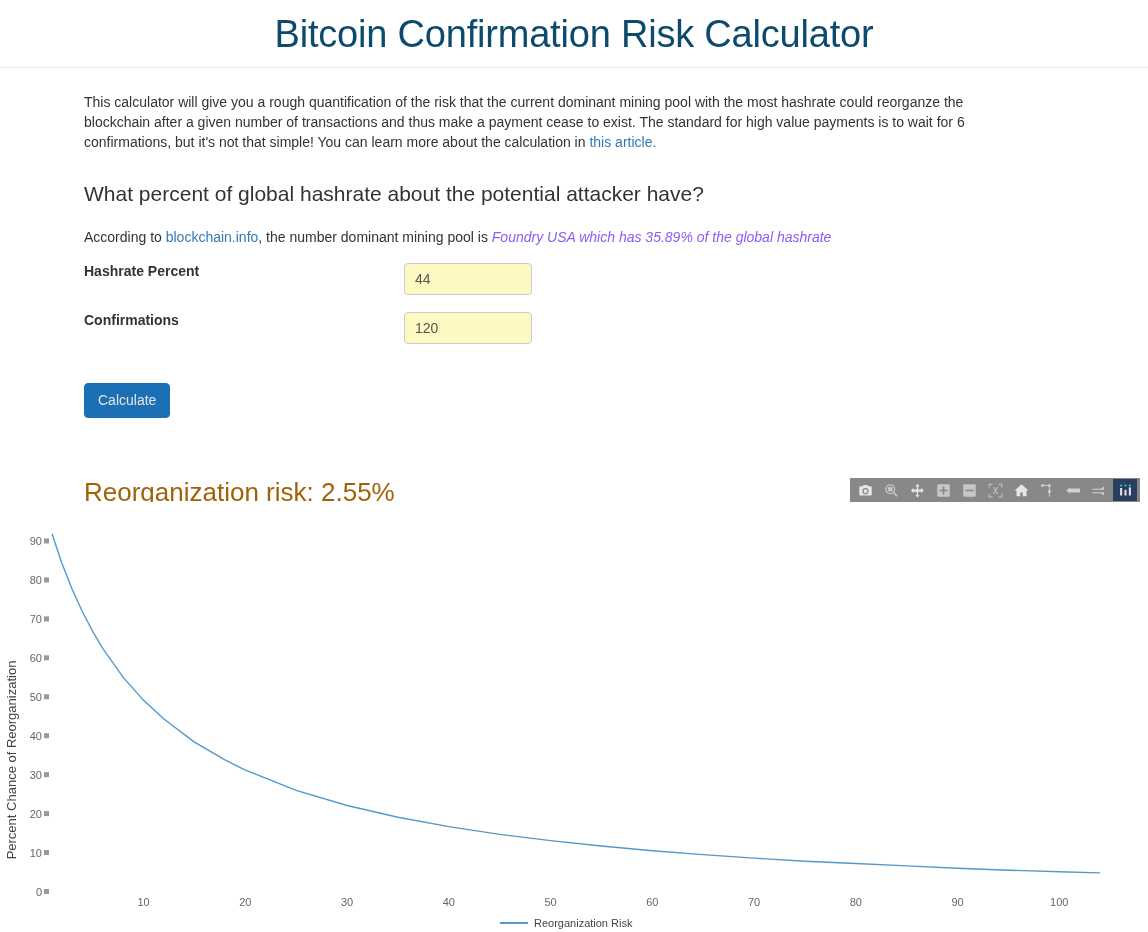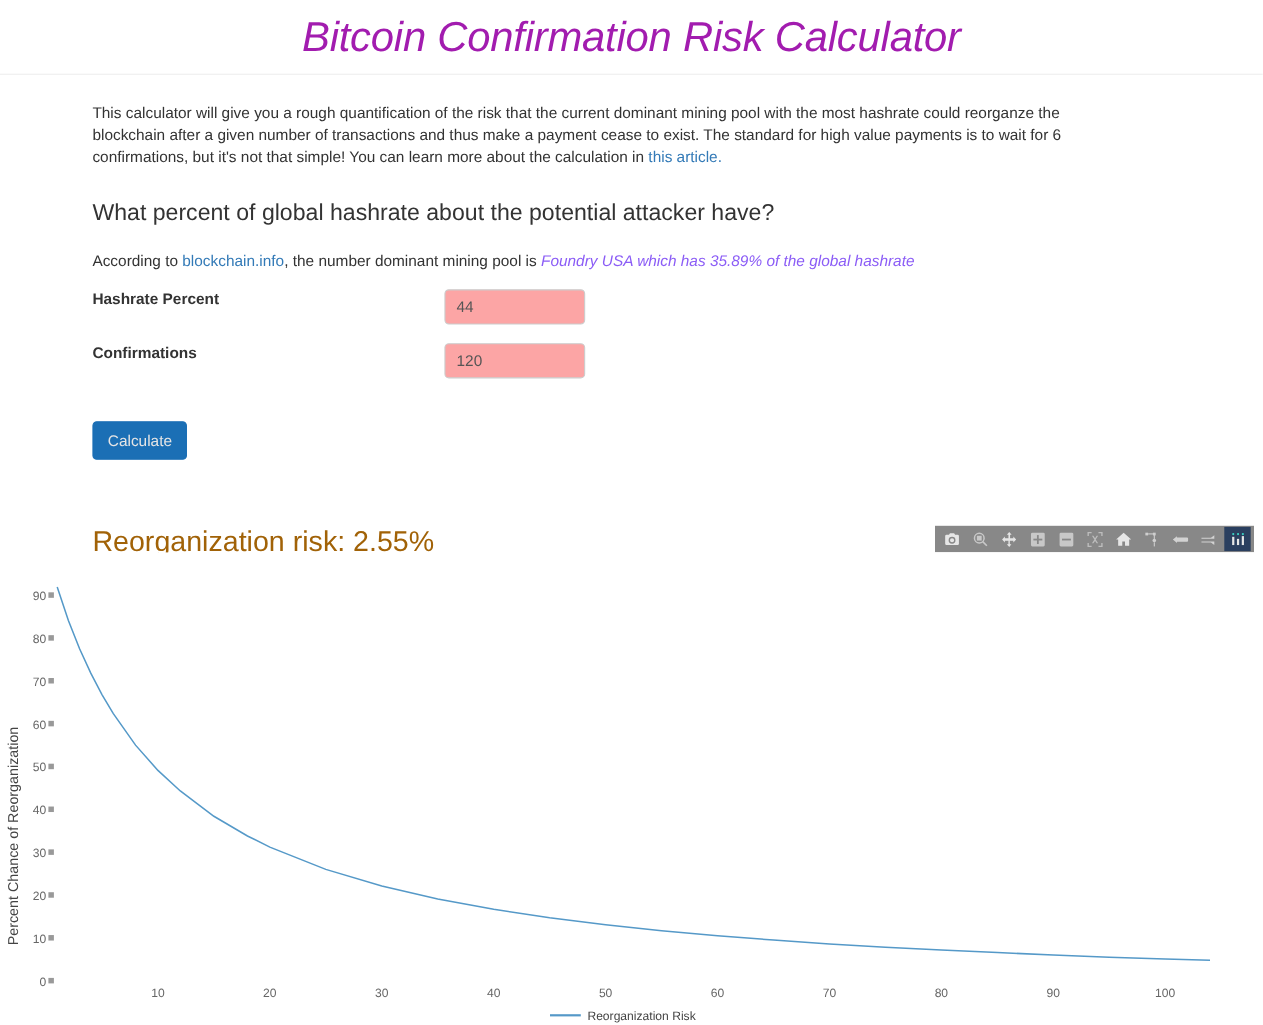--- a/index.html
+++ b/index.html
@@ -21,25 +21,24 @@
     height: 68px;
     box-sizing: border-box;
     border-bottom: 1px solid #eeeeee;
     display: flex;
     align-items: center;
     justify-content: center;
   }
   .page-title {
     font-size: 38px;
     font-weight: normal;
-    color: #a21caf;
+    color: #0c4a6e;
     margin: 0;
     line-height: 1;
     letter-spacing: -0.2px;
-    font-style: italic;
   }
 
   
   .content {
     padding-left: 84px;
     padding-right: 40px;
     padding-top: 24px;
   }
 
   .intro-para {
@@ -92,21 +91,21 @@
   .form-input {
     width: 128px;
     height: 32px;
     box-sizing: border-box;
     border: 1px solid #cccccc;
     border-radius: 4px;
     padding: 6px 10px;
     font-size: 14px;
     font-family: "Liberation Sans", sans-serif;
     color: #555555;
-    background: #fca5a5;
+    background: #fef9c3;
     outline: none;
   }
   .btn-calculate {
     margin-top: 22px;
     background: #1b6fb5;
     border: 1px solid #1b6fb5;
     border-radius: 4px;
     color: #e5e5e5;
     font-size: 14px;
     font-family: "Liberation Sans", sans-serif;

